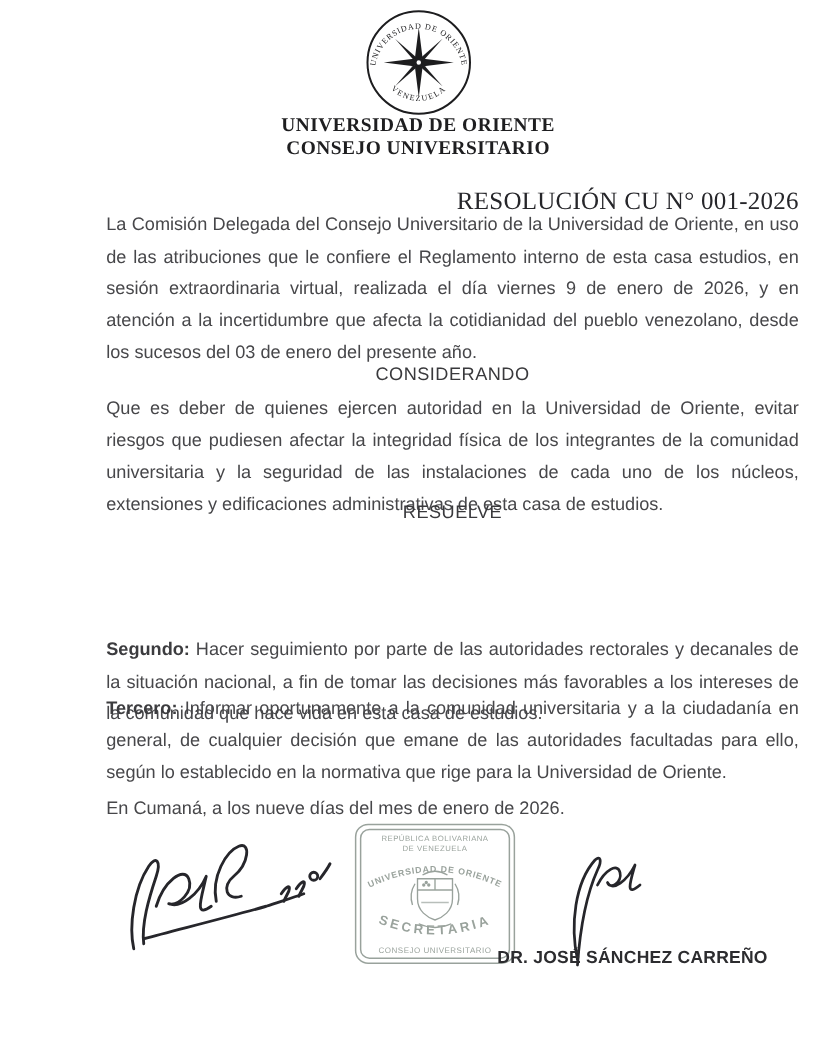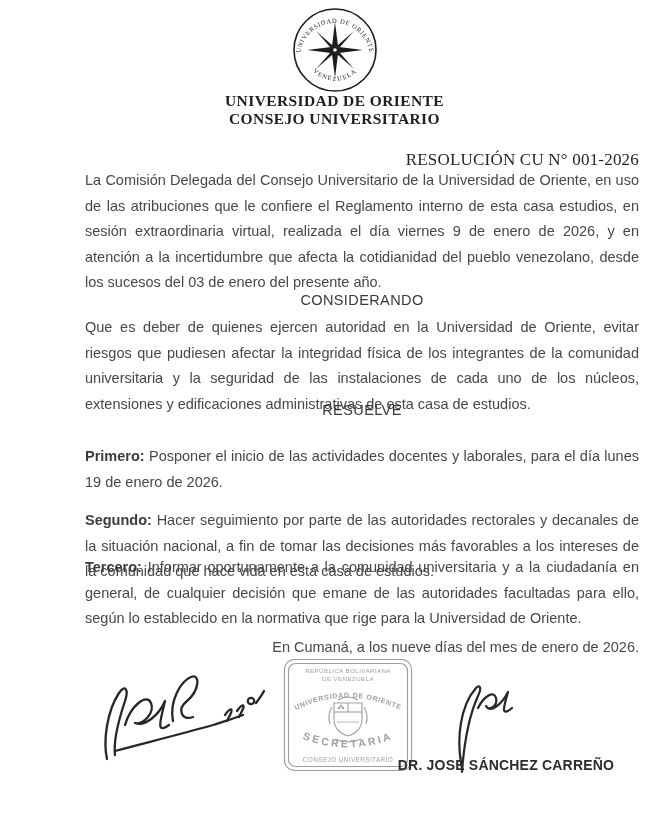--- a/index.html
+++ b/index.html
@@ -11,32 +11,32 @@
   
   .logo{position:absolute;top:6px;left:50%;transform:translateX(-50%);}
   
   .org-header{
     position:absolute;top:92px;left:0;right:0;text-align:center;
     font-family:"Liberation Serif", serif;font-weight:bold;
     font-size:15.5px;line-height:17.5px;color:#1e1e20;letter-spacing:0.4px;
   }
   .resolution-number{
     position:absolute;top:150px;right:30px;
-    font-family:"Liberation Serif", serif;font-size:17px;color:#26262a;letter-spacing:0.2px;
+    font-family:"Liberation Serif", serif;font-size:20px;color:#26262a;letter-spacing:0.2px;
   }
   .body-par{
     position:absolute;left:85px;width:554px;margin:0;
     font-size:14.5px;line-height:25.5px;text-align:justify;color:#47474a;
   }
   .body-par b{color:#3c3c3f;}
   .section-heading{
     position:absolute;left:85px;width:554px;text-align:center;
     font-weight:normal;font-size:14.5px;color:#39393c;letter-spacing:0.4px;
   }
-  .date-line{text-align:right;}
+  .date-line{text-align:left;}
   .sig-svg{position:absolute;}
   .stamp-svg{position:absolute;left:283px;top:658px;opacity:0.88;}
   .sig-block{position:absolute;text-align:center;}
   .sig-block.left{left:78px;top:757px;width:260px;}
   .sig-block.right{left:386px;top:757px;width:240px;}
   .sig-name{font-size:14px;font-weight:bold;color:#2c2c2f;letter-spacing:0.2px;white-space:nowrap;}
   .sig-title{margin-top:9px;font-size:14px;font-weight:bold;color:#2c2c2f;letter-spacing:0.3px;}
 </style>
 </head>
 <body>
@@ -80,21 +80,20 @@
 
   <div class="resolution-number">RESOLUCIÓN CU N° 001-2026</div>
 
   <p class="body-par" style="top:168px;">La Comisión Delegada del Consejo Universitario de la Universidad de Oriente, en uso de las atribuciones que le confiere el Reglamento interno de esta casa estudios, en sesión extraordinaria virtual, realizada el día viernes 9 de enero de 2026, y en atención a la incertidumbre que afecta la cotidianidad del pueblo venezolano, desde los sucesos del 03 de enero del presente año.</p>
 
   <div class="section-heading" style="top:292px;">CONSIDERANDO</div>
   <p class="body-par" style="top:315px;">Que es deber de quienes ejercen autoridad en la Universidad de Oriente, evitar riesgos que pudiesen afectar la integridad física de los integrantes de la comunidad universitaria y la seguridad de las instalaciones de cada uno de los núcleos, extensiones y edificaciones administrativas de esta casa de estudios.</p>
 
   <div class="section-heading" style="top:402px;">RESUELVE</div>
 
-  <p class="body-par" style="top:444px;"><b>Primero:</b><span> Posponer el inicio de las actividades docentes y laborales, para el día lunes 19 de enero de 2026.</span></p>
 
   <p class="body-par" style="top:508px;"><b>Segundo:</b><span> Hacer seguimiento por parte de las autoridades rectorales y decanales de la situación nacional, a fin de tomar las decisiones más favorables a los intereses de la comunidad que hace vida en esta casa de estudios.</span></p>
 
   <p class="body-par" style="top:555px;"><b>Tercero:</b><span> Informar oportunamente a la comunidad universitaria y a la ciudadanía en general, de cualquier decisión que emane de las autoridades facultadas para ello, según lo establecido en la normativa que rige para la Universidad de Oriente.</span></p>
 
   <p class="body-par date-line" style="top:635px;">En Cumaná, a los nueve días del mes de enero de 2026.</p>
 
   <svg class="sig-svg" style="left:85px;top:663px;" width="195" height="105" viewBox="0 0 195 105" fill="none" stroke="#26262b" stroke-width="2.3" stroke-linecap="round" stroke-linejoin="round">
     <path d="M 22 96 C 18 78 22 48 34 30 C 40 21 44 26 40 38 C 34 56 28 76 30 92"></path>
     <path d="M 40 62 C 46 42 62 30 66 40 C 70 50 58 62 50 60 C 60 64 74 52 80 38 C 76 56 70 72 84 62"></path>

